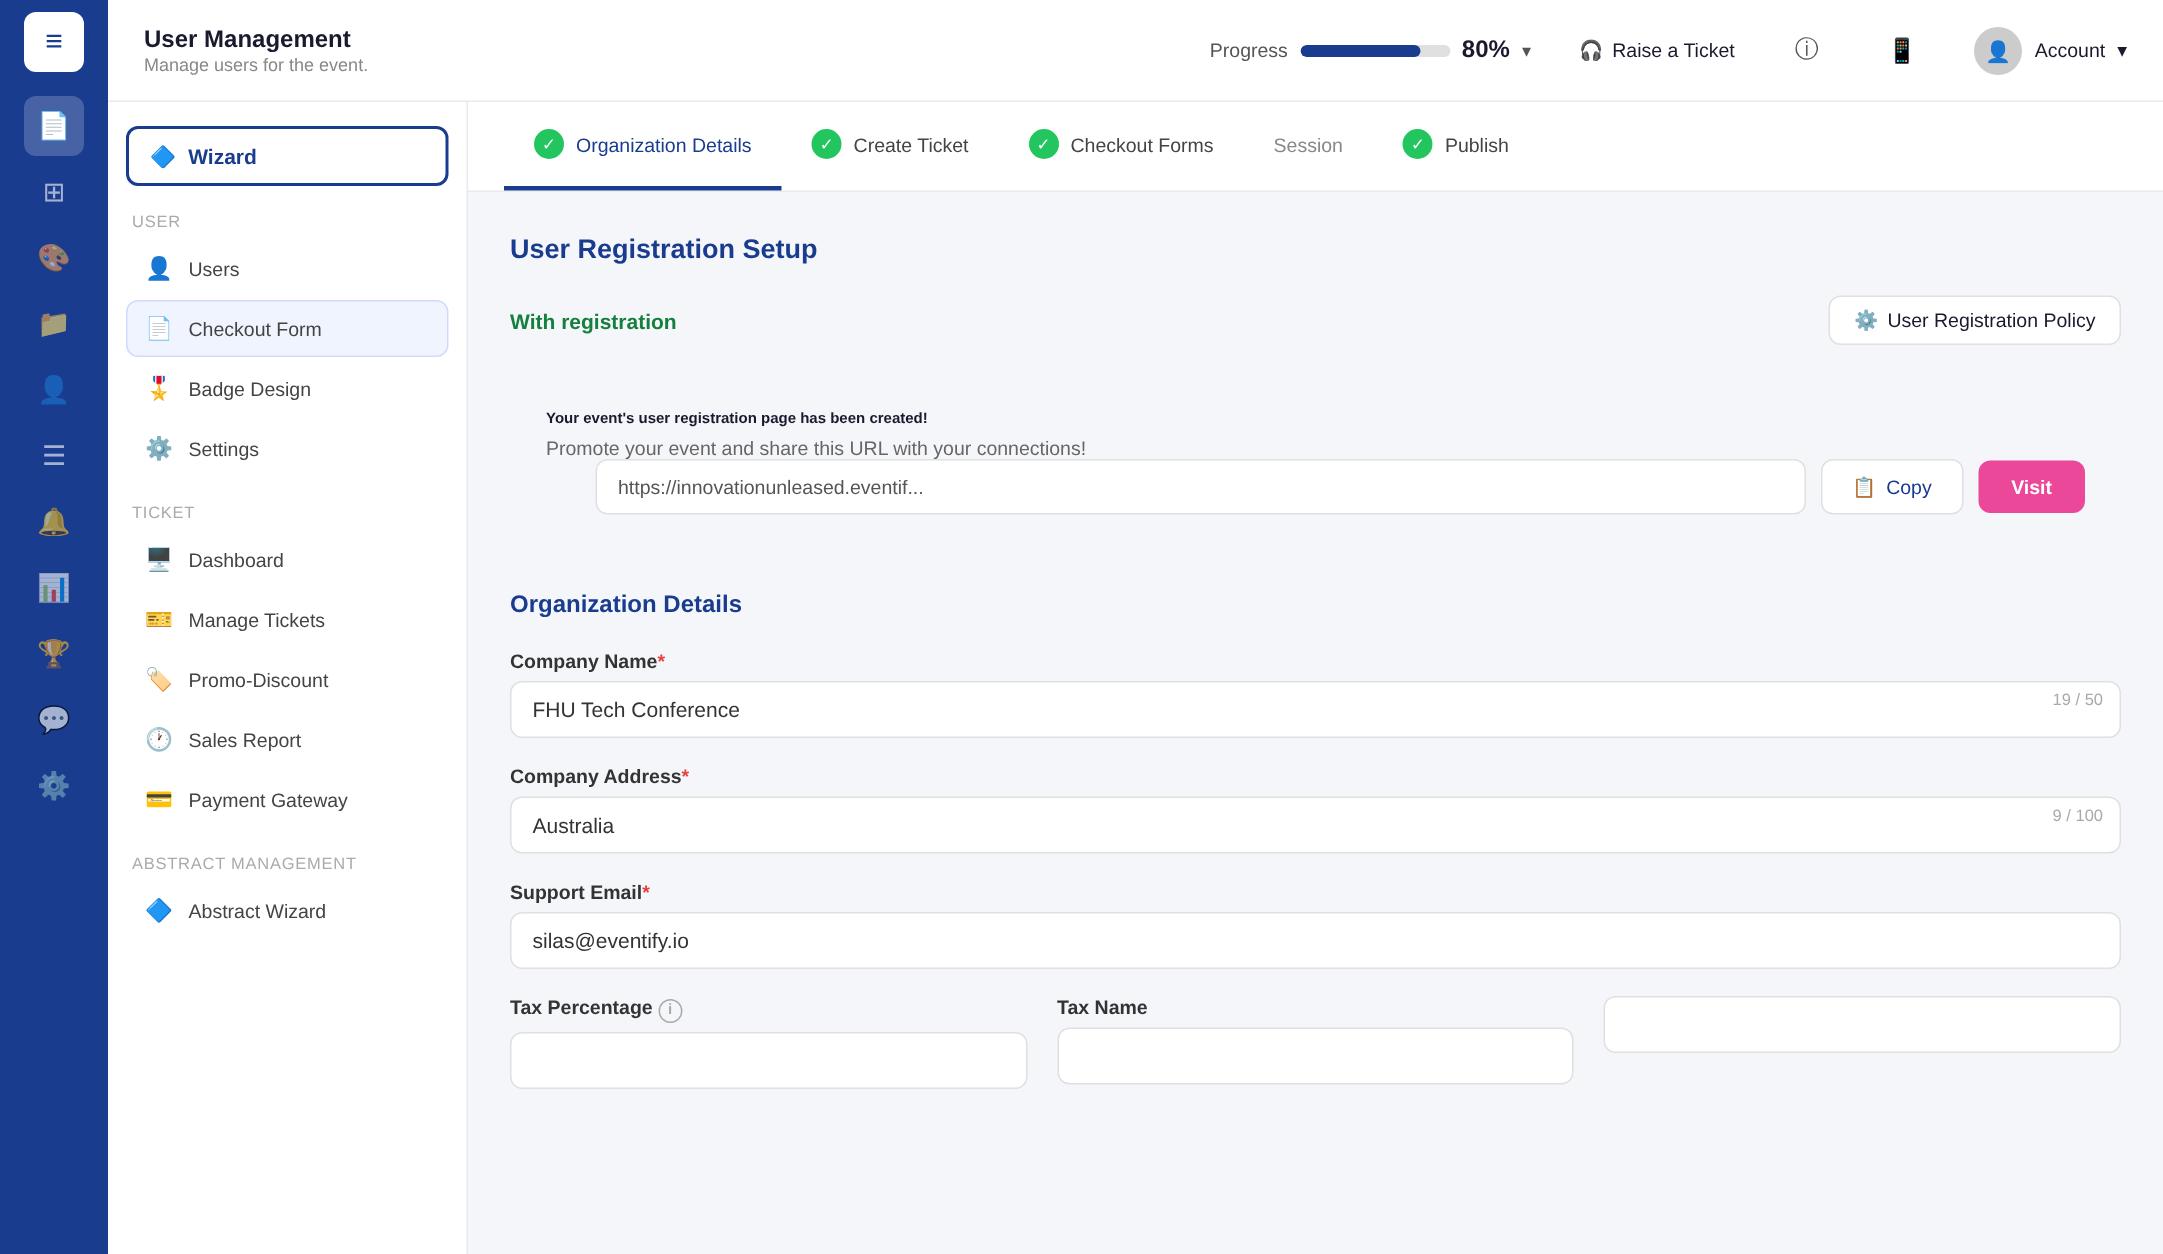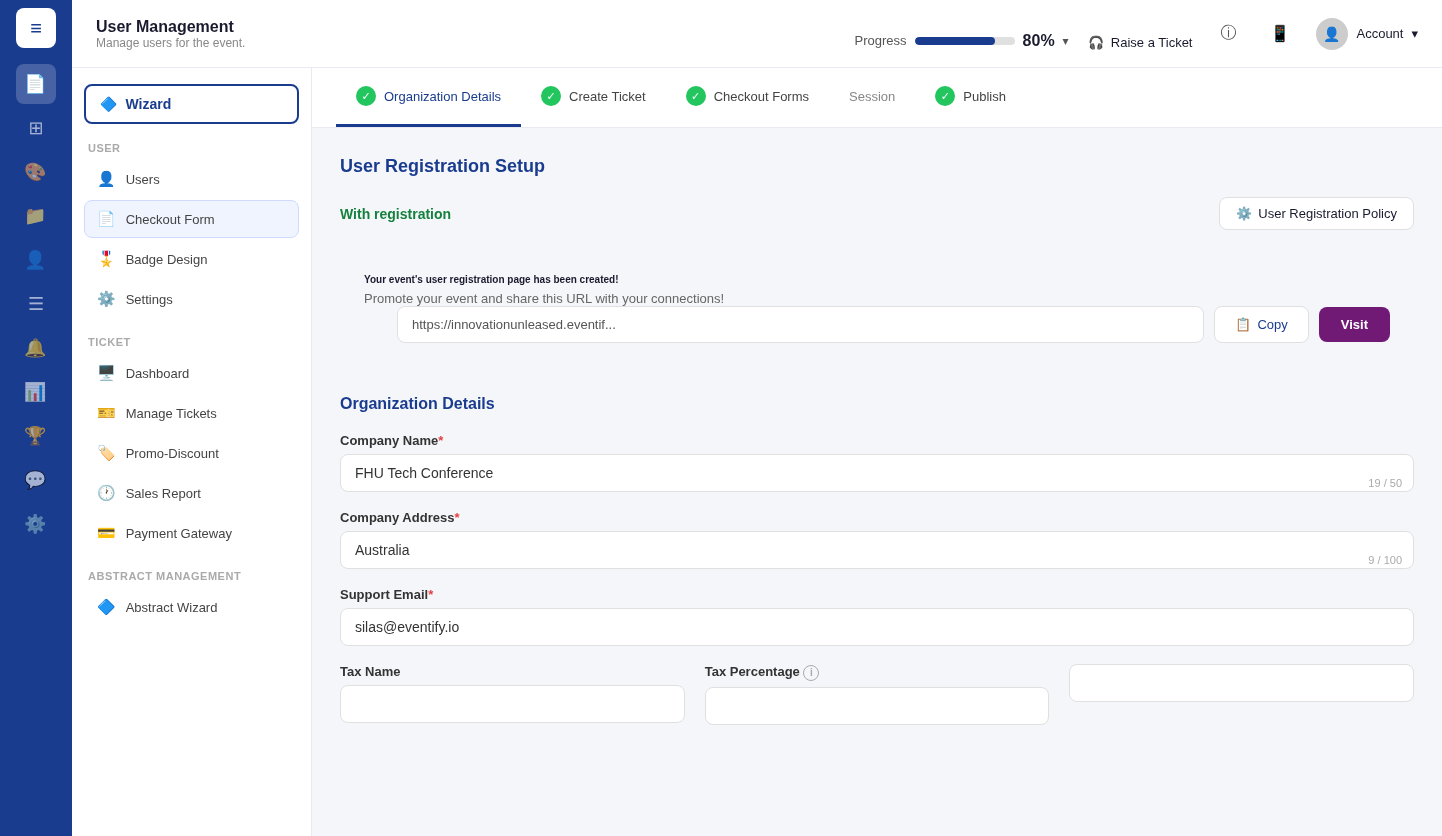--- a/index.html
+++ b/index.html
@@ -12,36 +12,36 @@
     .icon-rail-logo span { color: #1a3c8f; font-size: 20px; font-weight: bold; }
     .rail-icon { width: 40px; height: 40px; display: flex; align-items: center; justify-content: center; color: rgba(255,255,255,0.6); cursor: pointer; border-radius: 8px; margin-bottom: 4px; font-size: 18px; }
     .rail-icon.active { color: white; background: rgba(255,255,255,0.2); }
 
     
     .main-area { flex: 1; display: flex; flex-direction: column; overflow: hidden; }
     .topbar { height: 68px; background: white; border-bottom: 1px solid #e8eaf0; display: flex; align-items: center; padding: 0 24px; gap: 16px; flex-shrink: 0; }
     .topbar-title { flex: 1; }
     .topbar-title h1 { font-size: 16px; font-weight: 600; color: #1a1a2e; }
     .topbar-title p { font-size: 12px; color: #888; }
-    .topbar-right { display: flex; align-items: flex-end; gap: 20px; }
+    .topbar-right { display: flex; align-items: center; gap: 32px; }
     .progress-section { display: flex; align-items: center; gap: 8px; font-size: 13px; color: #555; }
     .progress-bar-wrap { width: 100px; height: 8px; background: #e0e0e0; border-radius: 4px; overflow: hidden; }
     .progress-bar-fill { height: 100%; background: #1a3c8f; border-radius: 4px; }
     .progress-pct { font-size: 16px; font-weight: 600; color: #1a1a2e; }
     .progress-dropdown { font-size: 12px; color: #555; cursor: pointer; }
     .raise-ticket-btn { display: flex; align-items: center; gap: 6px; font-size: 13px; font-weight: 500; color: #1a1a2e; cursor: pointer; border: none; background: none; }
     .topbar-icon { width: 32px; height: 32px; display: flex; align-items: center; justify-content: center; color: #555; font-size: 16px; cursor: pointer; }
     .account-btn { display: flex; align-items: center; gap: 8px; cursor: pointer; font-size: 13px; font-weight: 500; }
     .avatar { width: 32px; height: 32px; border-radius: 50%; background: #ccc; display: flex; align-items: center; justify-content: center; font-size: 14px; color: #555; }
 
     
     .content-row { display: flex; flex: 1; overflow: hidden; }
     .sidebar { width: 240px; background: white; border-right: 1px solid #e8eaf0; overflow-y: auto; padding: 16px 12px; flex-shrink: 0; }
     .sidebar-wizard-btn { display: flex; align-items: center; gap: 8px; padding: 10px 14px; border: 2px solid #1a3c8f; border-radius: 8px; color: #1a3c8f; font-weight: 600; cursor: pointer; margin-bottom: 16px; font-size: 14px; background: white; width: 100%; }
-    .sidebar-section-label { font-size: 11px; font-weight: 700; color: #aaa; text-transform: uppercase; letter-spacing: 0.5px; margin: 18px 4px 6px; }
+    .sidebar-section-label { font-size: 11px; font-weight: 400; color: #aaa; text-transform: uppercase; letter-spacing: 0.5px; margin: 18px 4px 6px; }
     .sidebar-item { display: flex; align-items: center; gap: 10px; padding: 9px 12px; border-radius: 8px; cursor: pointer; color: #444; font-size: 13px; font-weight: 500; border: 1px solid transparent; margin-bottom: 2px; }
     .sidebar-item.active { background: #f0f4ff; border-color: #d0daff; }
     .sidebar-item-icon { font-size: 15px; color: #888; flex-shrink: 0; }
 
     
     .main-content { flex: 1; overflow-y: auto; padding: 0; }
     .wizard-tabs { display: flex; align-items: center; gap: 0; background: white; border-bottom: 1px solid #e8eaf0; padding: 0 24px; height: 60px; }
     .wizard-tab { display: flex; align-items: center; gap: 8px; padding: 0 20px; height: 100%; cursor: pointer; font-size: 13px; font-weight: 500; color: #888; border-bottom: 3px solid transparent; white-space: nowrap; }
     .wizard-tab.active { color: #1a3c8f; border-bottom-color: #1a3c8f; }
     .wizard-tab.completed { color: #444; }
@@ -55,30 +55,30 @@
     .reg-label { font-size: 14px; font-weight: 600; color: #15803d; }
     .policy-btn { display: flex; align-items: center; gap: 6px; padding: 8px 16px; border: 1px solid #e0e0e0; border-radius: 8px; background: white; font-size: 13px; font-weight: 500; cursor: pointer; color: #1a1a2e; }
 
     
     .url-card { background: #f5f6fa; border-radius: 10px; padding: 24px; margin-bottom: 28px; }
     .url-card h3 { font-size: 10px; font-weight: 700; color: #1a1a2e; margin-bottom: 6px; }
     .url-card p { font-size: 13px; color: #666; }
     .url-row { display: flex; align-items: center; gap: 10px; padding-left: 33px; }
     .url-input { flex: 1; border: 1px solid #e0e0e0; border-radius: 8px; padding: 10px 14px; font-size: 13px; color: #555; background: white; }
     .copy-btn { display: flex; align-items: center; gap: 6px; padding: 10px 20px; border: 1px solid #e0e0e0; border-radius: 8px; background: white; font-size: 13px; font-weight: 500; cursor: pointer; color: #1a3c8f; }
-    .visit-btn { padding: 10px 22px; border-radius: 8px; background: #701a75; color: white; font-size: 13px; font-weight: 600; cursor: pointer; border: none; }
+    .visit-btn { padding: 10px 22px; border-radius: 8px; background: #ec4899; color: white; font-size: 13px; font-weight: 600; cursor: pointer; border: none; }
 
     
     .section-title { font-size: 16px; font-weight: 700; color: #1a3c8f; margin-bottom: 20px; }
     .form-group { margin-bottom: 18px; }
     .form-label { font-size: 13px; font-weight: 600; color: #333; margin-bottom: 6px; display: block; }
     .form-label .required { color: #e53e3e; }
     .form-input { width: 100%; border: 1px solid #e0e0e0; border-radius: 8px; padding: 10px 14px; font-size: 14px; color: #333; background: white; position: relative; }
     .input-wrapper { position: relative; }
-    .char-count { position: absolute; right: 12px; bottom: 3px; font-size: 11px; color: #aaa; }
+    .char-count { position: absolute; right: 12px; bottom: 19px; font-size: 11px; color: #aaa; }
     .form-row { display: flex; gap: 20px; }
     .form-row .form-group { flex: 1; }
     .info-icon { display: inline-flex; align-items: center; justify-content: center; width: 16px; height: 16px; border-radius: 50%; border: 1px solid #aaa; font-size: 10px; color: #aaa; cursor: pointer; }
   </style>
 </head>
 <body>
 
 <div class="app-shell">
 
   <div class="icon-rail">
@@ -262,31 +262,31 @@
             <label class="form-label">
               <span>Support Email</span><span class="required">*</span>
             </label>
             <div class="input-wrapper">
               <input class="form-input" type="email" value="silas@eventify.io" style="">
             </div>
           </div>
 
           <div class="form-row">
             <div class="form-group">
-              <label class="form-label">Tax Name</label>
-              <input class="form-input" type="text" style="">
-            </div>
-            <div class="form-group">
               <label class="form-label">
                 <span>Tax Percentage</span>
                 <span class="info-icon">i</span>
               </label>
               <input class="form-input" type="text" style="">
             </div>
             <div class="form-group">
+              <label class="form-label">Tax Name</label>
+              <input class="form-input" type="text" style="">
+            </div>
+            <div class="form-group">
               <input class="form-input" type="text" style="">
             </div>
           </div>
 
         </div>
       </div>
     </div>
   </div>
 </div>
 

